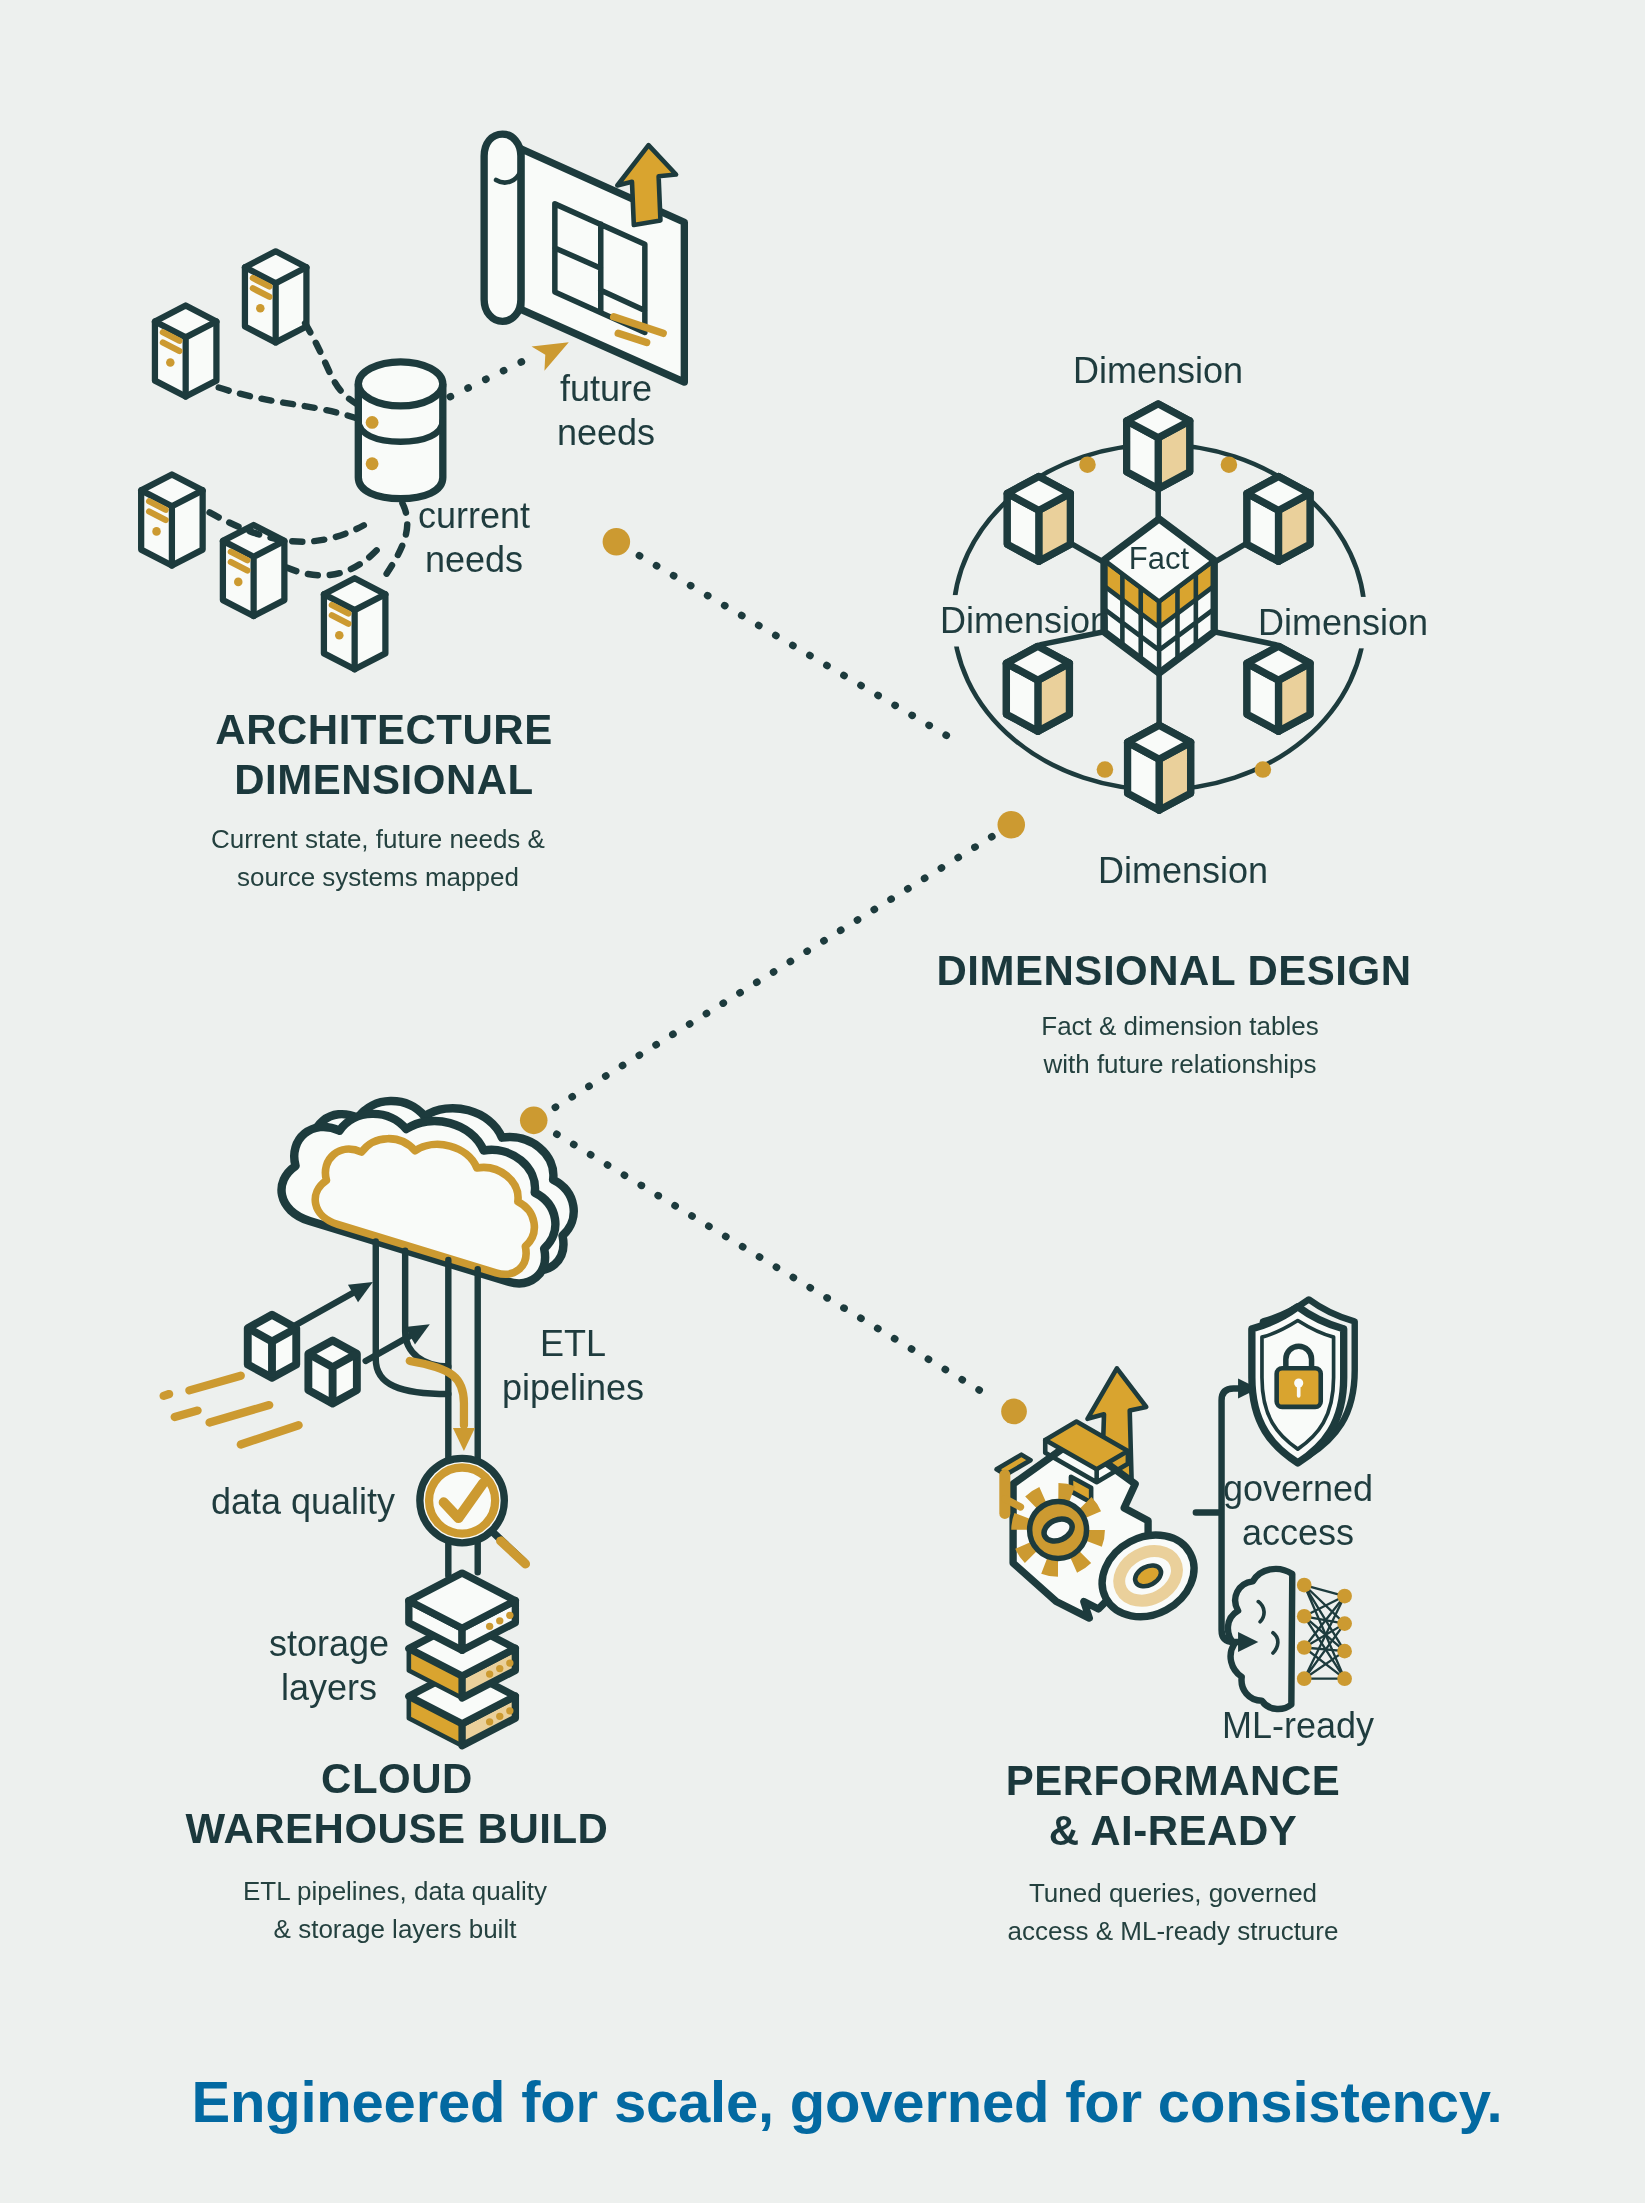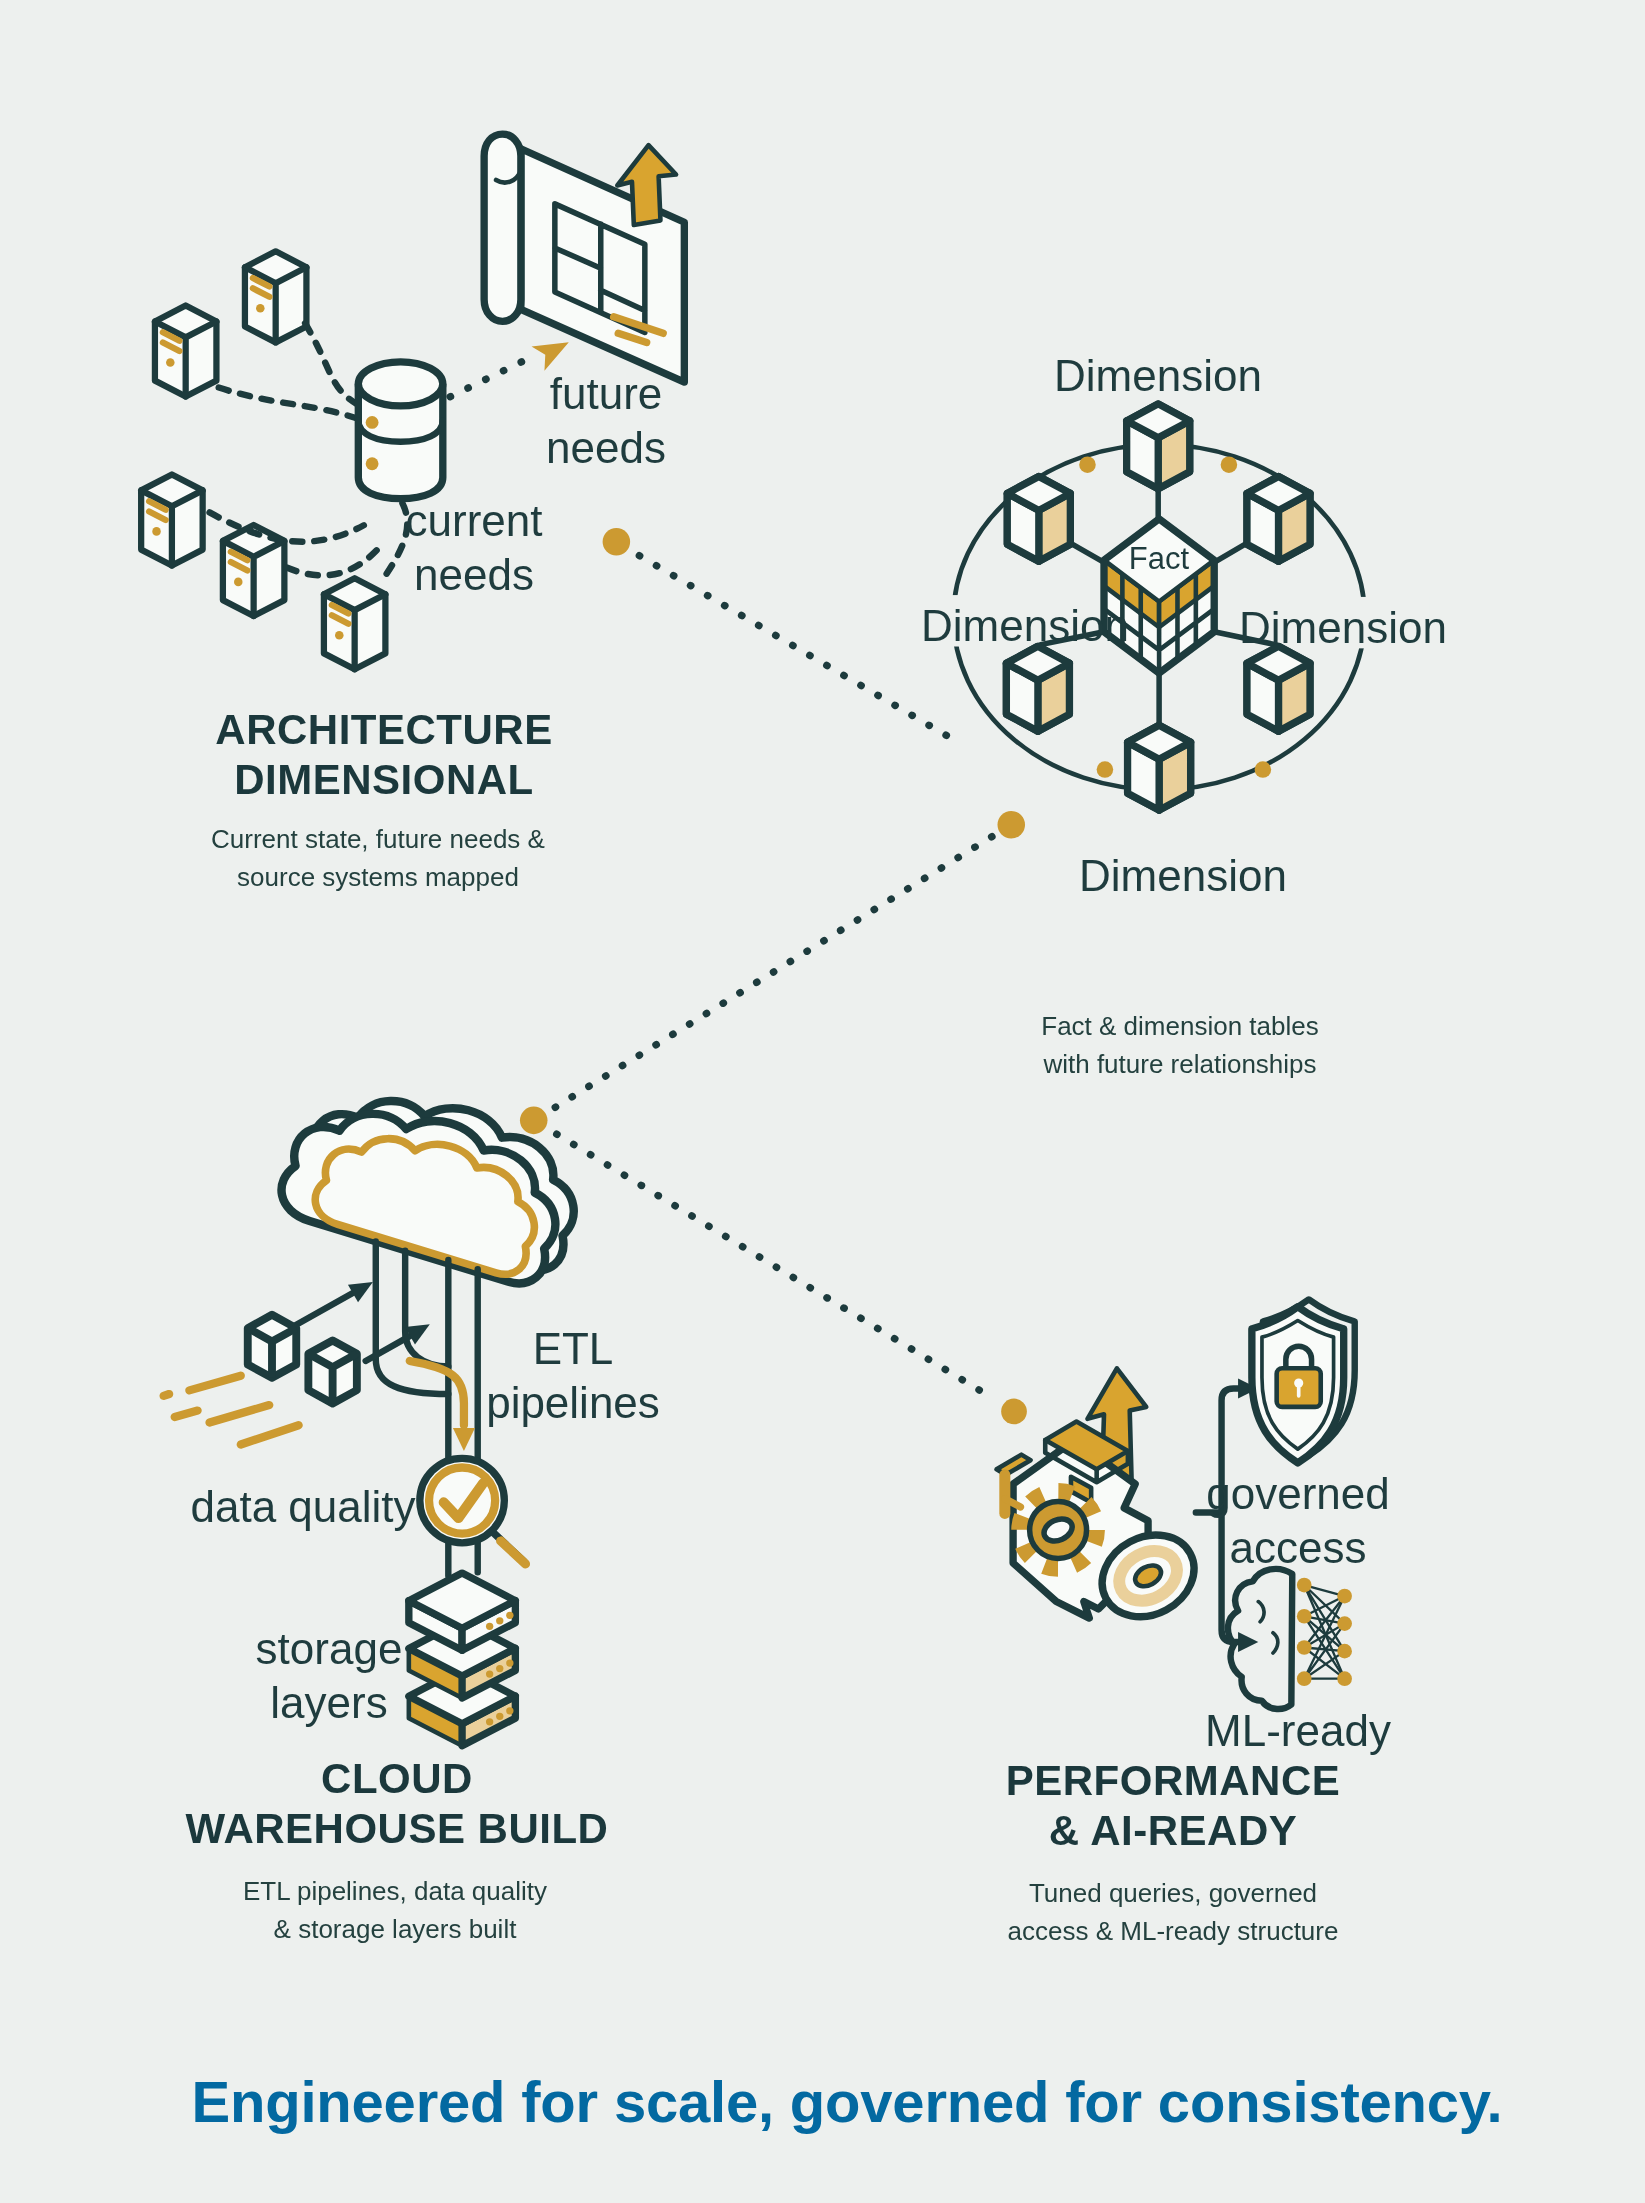--- a/index.html
+++ b/index.html
@@ -1,21 +1,21 @@
 <!DOCTYPE html>
 <html style="font-size:14.7px"><head>
 <meta charset="utf-8">
 <style>
   html,body{margin:0;padding:0;background:#dfe3e1;}
   #canvas{position:relative;width:1646px;height:2204px;background:#edf0ee;overflow:hidden;
           font-family:"Liberation Sans", sans-serif;color:#1d3b3d;}
   #art{position:absolute;left:0;top:0;z-index:1;}
   .label,.title,.subtitle,.tagline{position:absolute;transform:translateX(-50%);
       text-align:center;z-index:2;white-space:nowrap;}
-  .label{font-size:44px;line-height:1.22;color:#1f3c3e;}
+  .label{font-size:36px;line-height:1.22;color:#1f3c3e;}
   .label span{display:block;}
   .title{font-size:42px;font-weight:700;line-height:1.18;letter-spacing:0.5px;color:#1b383c;}
   .title span{display:block;}
   .subtitle{font-size:26px;line-height:1.45;color:#24413f;}
   .subtitle span{display:block;}
   .tagline{font-size:58px;font-weight:700;letter-spacing:-0.2px;color:#0369a1;margin-left:24px;}
   
   .s8{fill:none;stroke:#1d3b3d;stroke-width:8;stroke-linecap:round;stroke-linejoin:round}
   .s7{fill:none;stroke:#1d3b3d;stroke-width:7;stroke-linecap:round;stroke-linejoin:round}
   .s6{fill:none;stroke:#1d3b3d;stroke-width:6;stroke-linecap:round;stroke-linejoin:round}
@@ -315,20 +315,23 @@
   </div>
   <div class="label" style="left:1343px;top:601px">
     <span>Dimension</span>
   </div>
   <div class="label" style="left:1183px;top:849px">
     <span>Dimension</span>
   </div>
   <div class="label" style="left:1159px;top:540px;font-size:31px">
     <span>Fact</span>
   </div>
+  <div class="title" style="left:1174px;top:946px">
+    <span>DIMENSIONAL DESIGN</span>
+  </div>
   <div class="subtitle" style="left:1180px;top:1008px">
     <span>Fact &amp; dimension tables</span>
     <span>with future relationships</span>
   </div>
 
   <div class="label" style="left:573px;top:1322px">
     <span>ETL</span>
     <span>pipelines</span>
   </div>
   <div class="label" style="left:303px;top:1480px">

